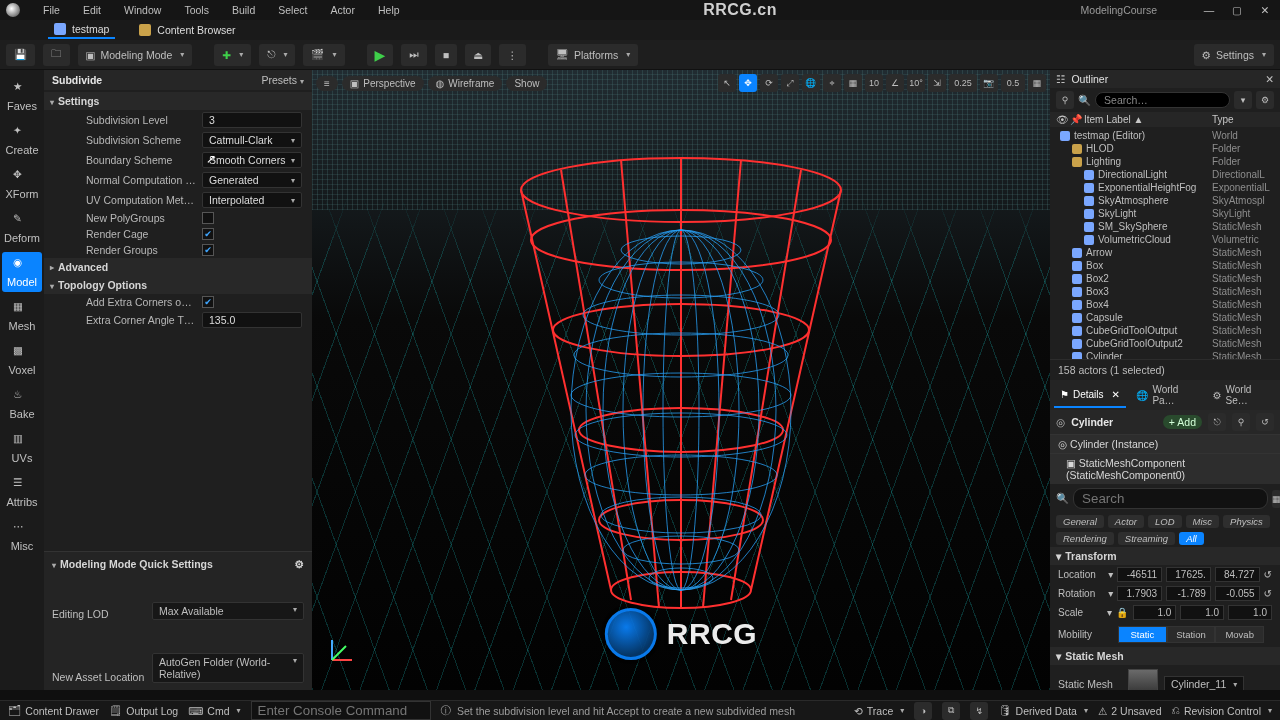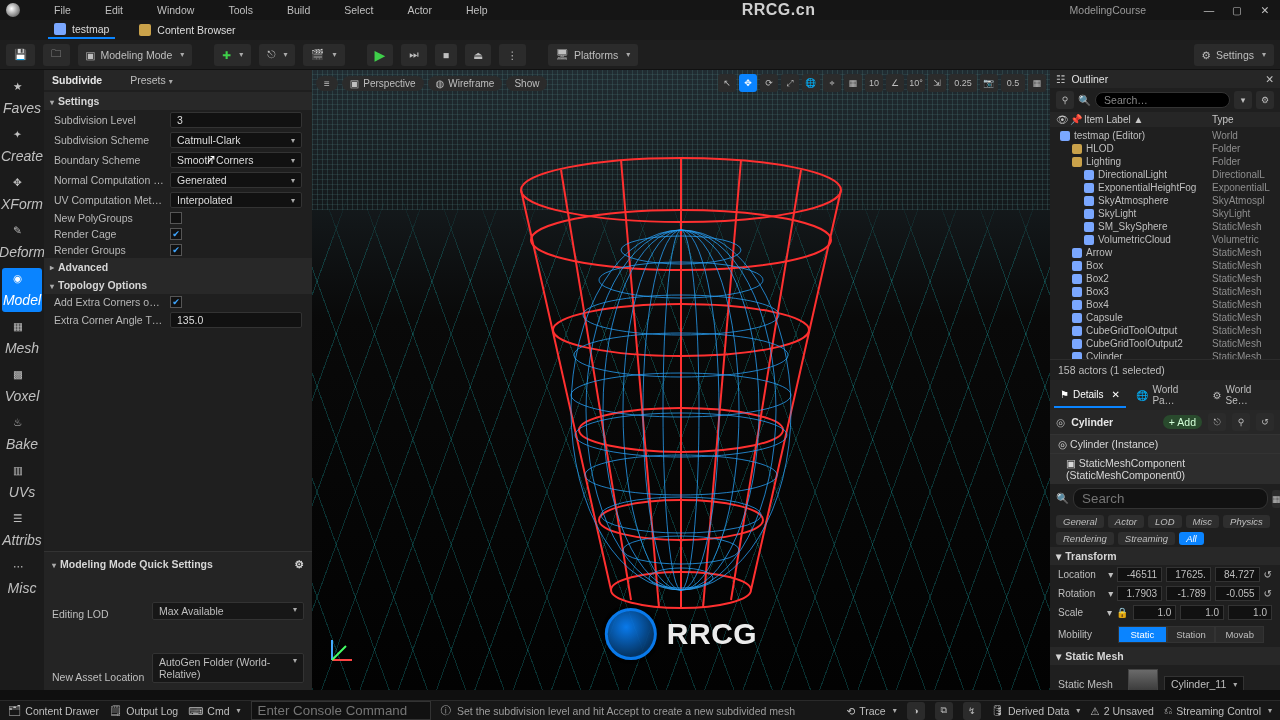--- a/index.html
+++ b/index.html
@@ -1,18 +1,18 @@
 <!DOCTYPE html>
 <html><head>
 <meta charset="utf-8">
 <style>
   * { box-sizing: border-box; margin: 0; padding: 0; font-family: "Segoe UI", Arial, sans-serif; }
   body { width: 1280px; height: 720px; background: #0f0f0f; color: #bfbfbf; font-size: 10.5px; overflow: hidden; position: relative; }
   
-  .menubar { height: 20px; background: #151515; display: flex; align-items: center; padding: 0 6px; gap: 34px; }
+  .menubar { height: 20px; background: #151515; display: flex; align-items: center; padding: 0 6px; gap: 23px; }
   .menubar .logo { width: 14px; height: 14px; border-radius: 50%; background: radial-gradient(circle at 40% 40%, #fff, #3a3a3a); }
   .menubar .mi { cursor: pointer; }
   .menubar .spacer { flex: 1; }
   .menubar .titleurl { color: #cfcfcf; font-weight: 800; font-size: 16px; letter-spacing: .5px; }
   .menubar .level { color: #9a9a9a; margin-right: 8px; }
   .winbtns { display: flex; gap: 10px; margin-left: 12px; }
   .winbtns span { width: 18px; text-align: center; display: inline-block; cursor: pointer; }
   
   .tabs { height: 20px; background: #1a1a1a; display: flex; align-items: center; padding-left: 48px; gap: 18px; }
   .tabs .tab { display: flex; align-items: center; gap: 6px; color: #ddd; padding: 2px 6px; }
@@ -24,30 +24,30 @@
   .play { color: #3fcf4a; font-size: 14px; }
   .sep { width: 6px; }
   .chev::after { content: "▾"; font-size: 8px; margin-left: 3px; color: #aaa; }
   
   .maingrid { display: grid; grid-template-columns: 44px 268px 1fr 230px; height: 620px; }
   
   .vtool { background: #1b1b1b; display: flex; flex-direction: column; align-items: center; padding-top: 6px; gap: 4px; }
   .vitem { width: 40px; padding: 4px 0; display: flex; flex-direction: column; align-items: center; gap: 2px; color: #c0c0c0; cursor: pointer; border-radius: 3px; }
   .vitem .ic { width: 18px; height: 18px; }
   .vitem.active { background: #0a84ff; color: #fff; }
-  .vlbl { font-size: 14px; font-style: italic; }
+  .vlbl { font-size: 11px; }
   
   .sidepanel { background: #1f1f1f; display: flex; flex-direction: column; overflow: hidden; }
-  .sp-head { display: flex; align-items: center; padding: 4px 8px; background: #262626; gap: 28px; }
+  .sp-head { display: flex; justify-content: space-between; align-items: center; padding: 4px 8px; background: #262626; }
   .sp-head .ttl { color: #e6e6e6; font-weight: 600; }
   .sp-section { padding: 2px 0; }
   .sec-hdr { display: flex; align-items: center; gap: 4px; padding: 3px 6px; background: #282828; color: #d6d6d6; font-weight: 600; cursor: pointer; }
   .sec-hdr .tri::before { content: "▾"; font-size: 8px; color: #aaa; }
   .row { display: flex; align-items: center; gap: 6px; padding: 2px 10px; }
-  .row .lbl { width: 110px; color: #b8b8b8; overflow: hidden; text-overflow: ellipsis; white-space: nowrap; }
+  .row .lbl { width: 110px; color: #b8b8b8; overflow: hidden; text-overflow: ellipsis; white-space: nowrap; margin-left: 32px; }
   .row .val { flex: 1; background: #111; border: 1px solid #333; padding: 1px 6px; border-radius: 2px; color: #ddd; display: flex; justify-content: space-between; align-items: center; }
   .chk { width: 12px; height: 12px; border: 1px solid #555; display: inline-flex; align-items: center; justify-content: center; background: #111; }
   .chk.on::after { content: "✔"; font-size: 9px; color: #3fa6ff; }
   .quickset { margin-top: auto; background: #242424; padding: 4px 8px; border-top: 1px solid #333; }
   .qrow { display: flex; align-items: flex-end; gap: 4px; padding: 3px 0; margin-top: 27px; }
   .qsel { flex: 1; background: #171717; border: 1px solid #333; padding: 2px 6px; border-radius: 2px; display: flex; justify-content: space-between; }
   
   .viewport { position: relative; background: #000; overflow: hidden; }
   .vp-topbar { position: absolute; top: 4px; left: 4px; right: 4px; display: flex; align-items: center; gap: 4px; z-index: 10; }
   .pill { background: #2b2b2b; border-radius: 10px; padding: 2px 8px; display: flex; align-items: center; gap: 4px; font-size: 10px; cursor: pointer; }
@@ -673,15 +673,15 @@
   <span class="sbox chev">
       <span>🛢</span>
       <span>Derived Data</span>
     </span>
   <span class="sbox">
       <span>⚠</span>
       <span>2 Unsaved</span>
     </span>
   <span class="sbox chev">
       <span>⎌</span>
-      <span>Streaming Control</span>
+      <span>Revision Control</span>
     </span>
 </div>
 
 </body></html>

